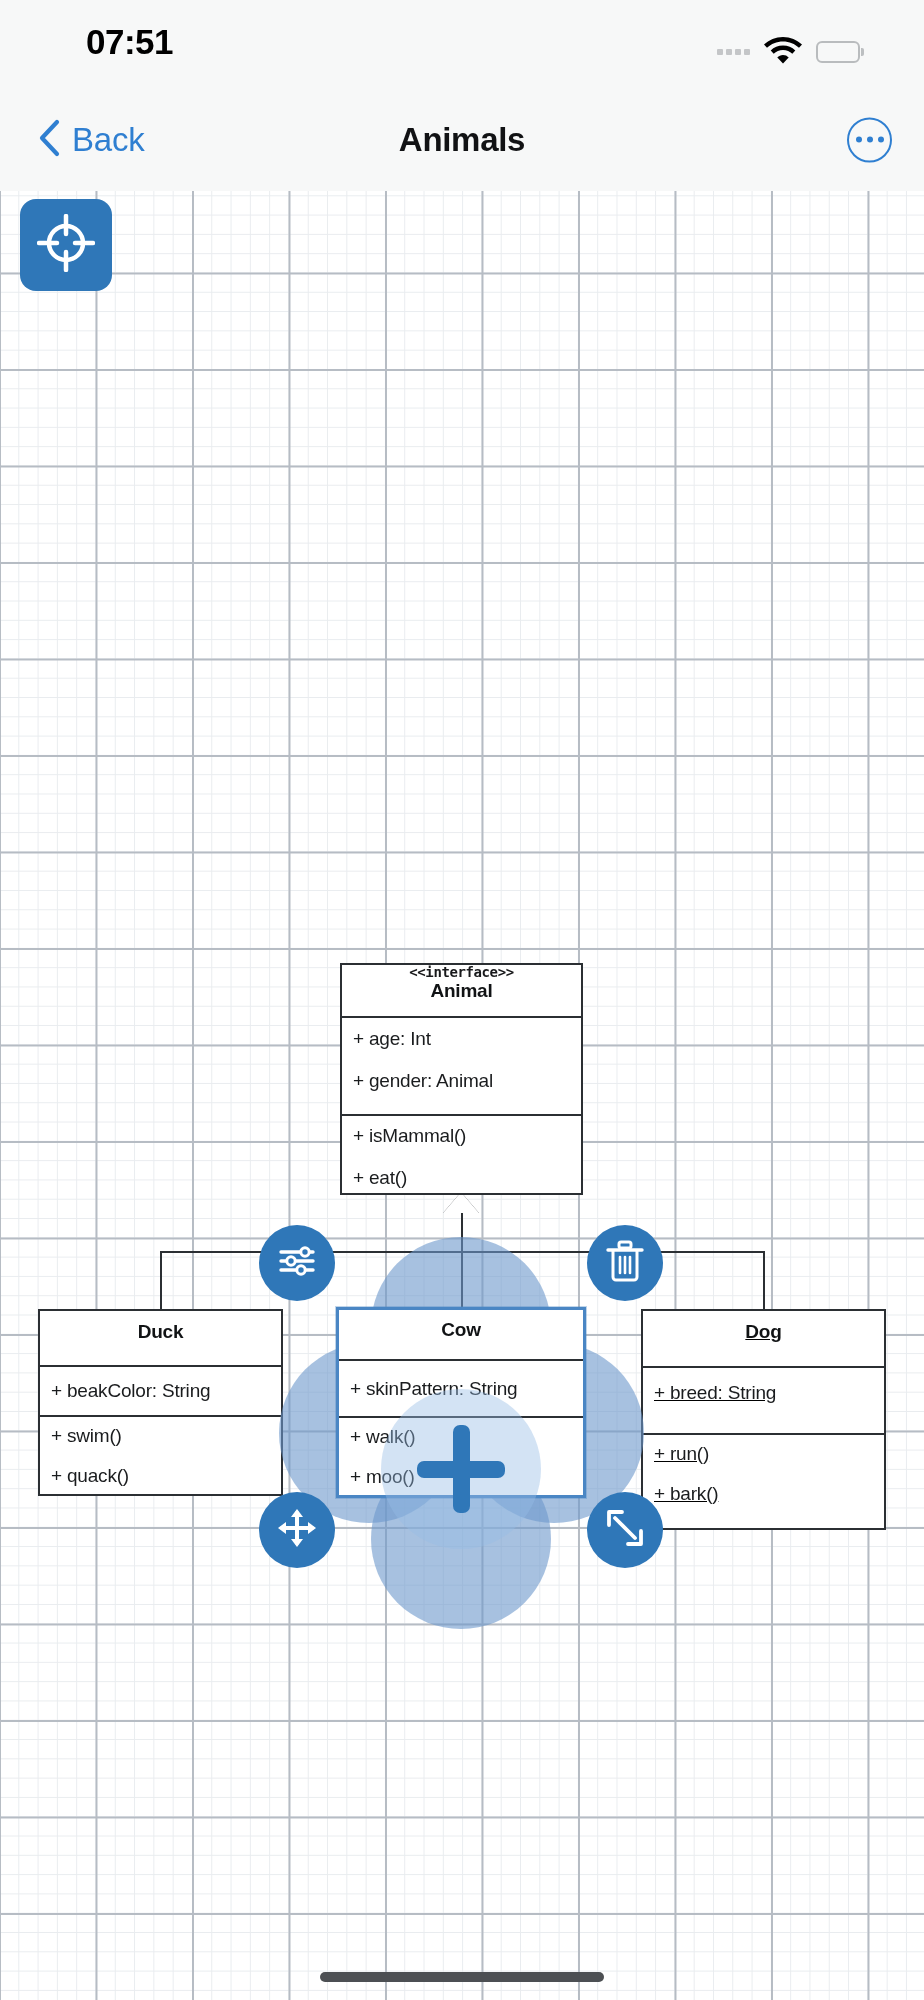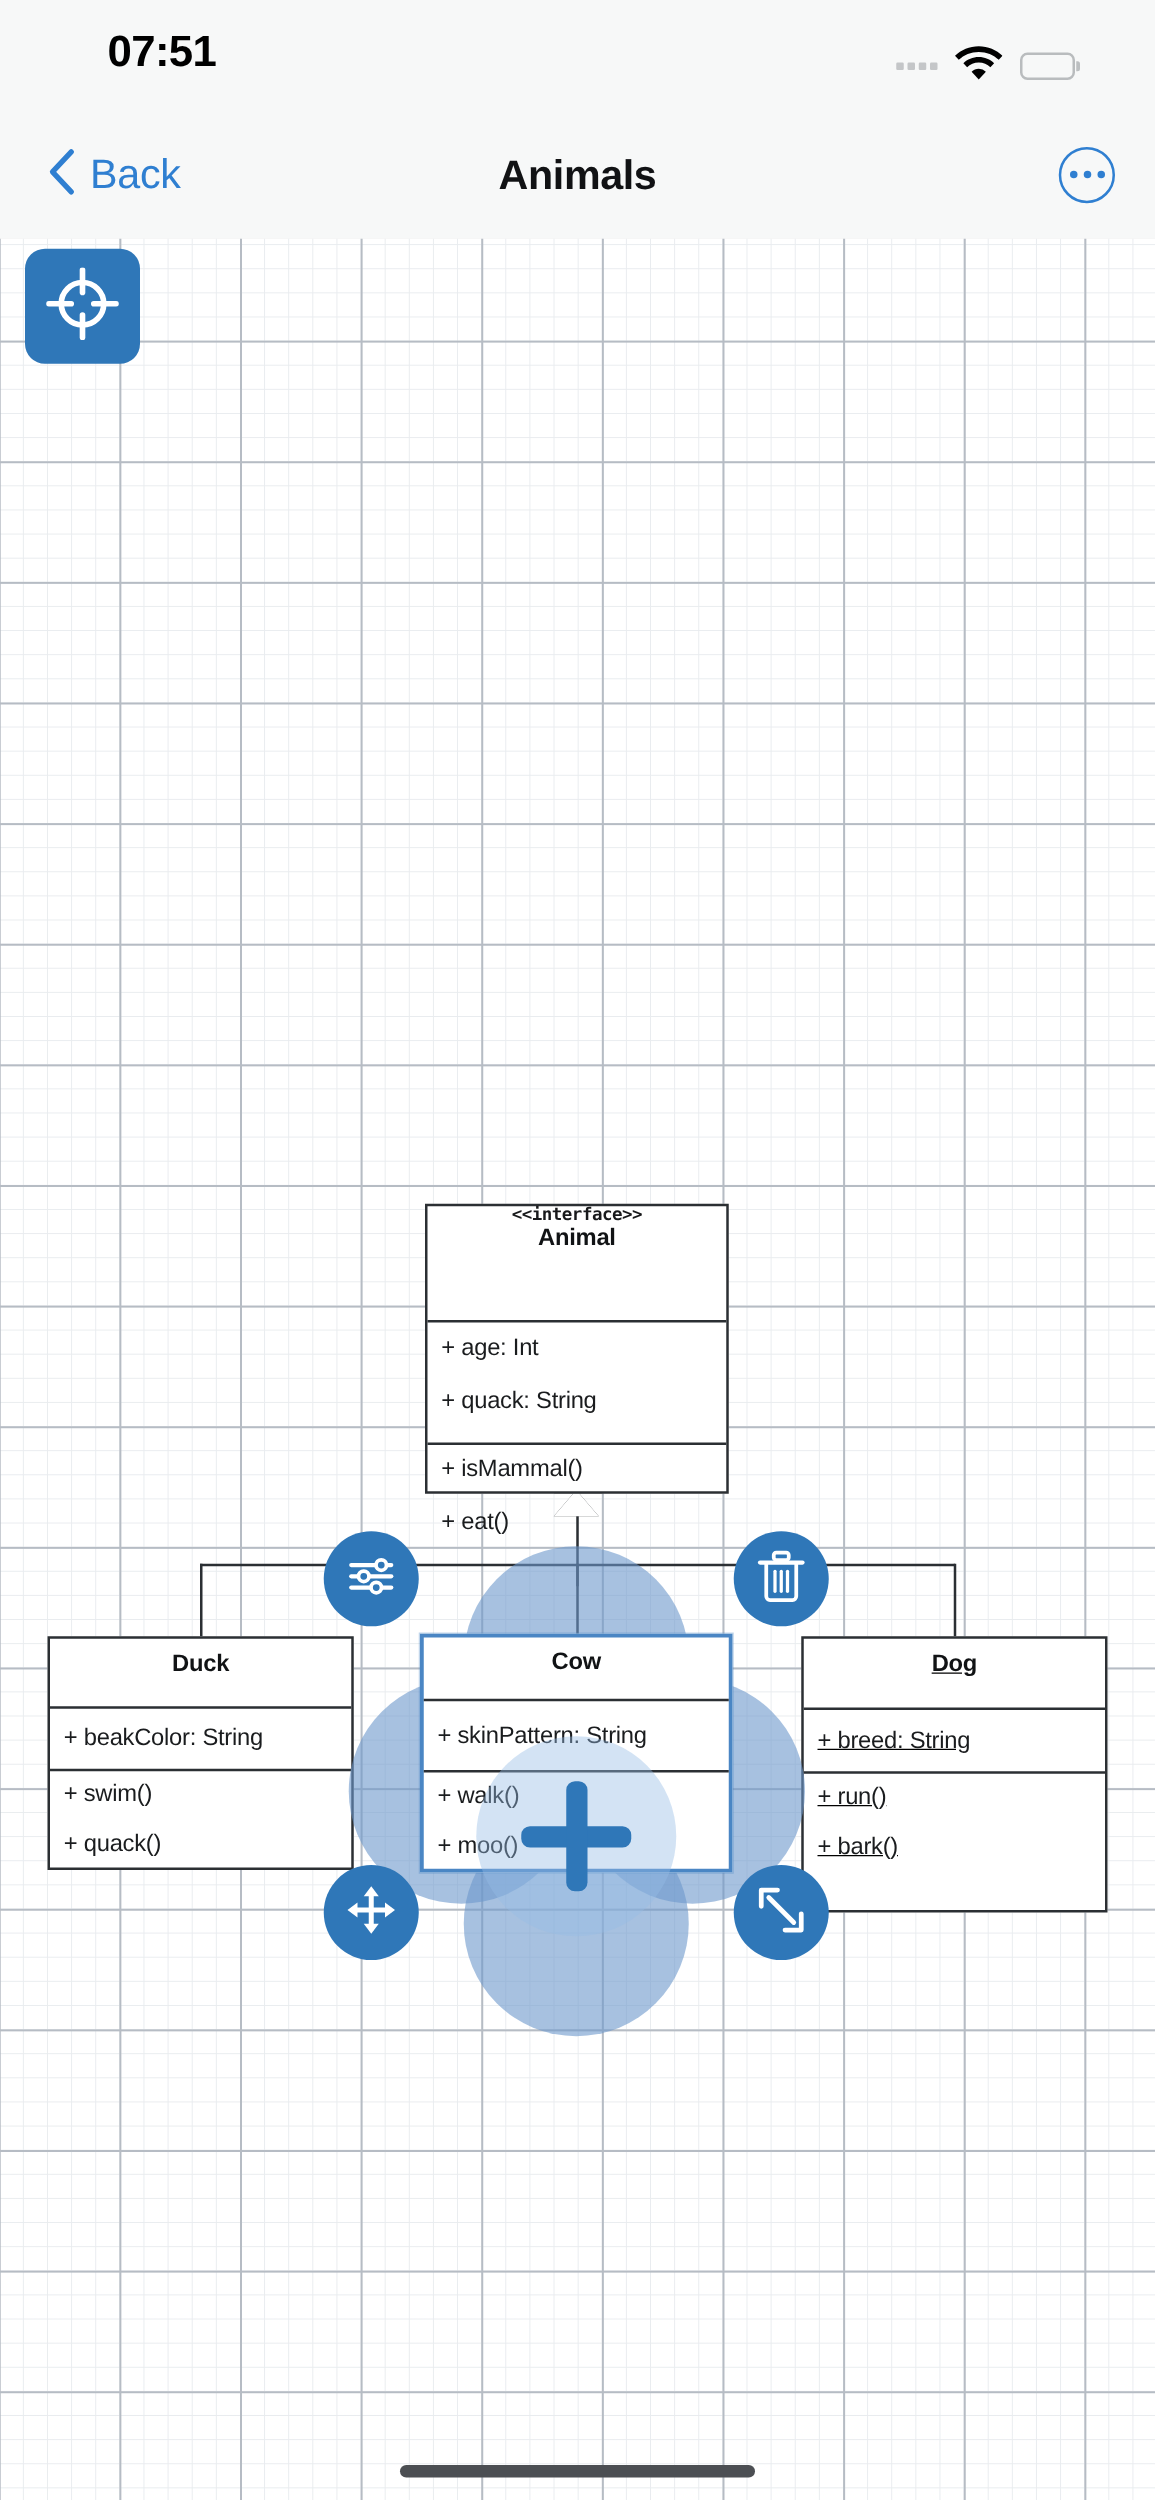--- a/index.html
+++ b/index.html
@@ -185,21 +185,21 @@
     font-size: 19px;
     color: #1a1c1e;
     padding-left: 11px;
     letter-spacing: -0.2px;
     white-space: nowrap;
   }
 
   
   #box-animal { left: 340px; top: 772px; width: 243px; height: 232px; gap: 13px; }
   #box-animal .uml-header { height: 61px; }
-  #box-animal .sec-attrs { height: 85px; margin-top: 40px; }
+  #box-animal .sec-attrs { height: 85px; }
   #box-animal .sec-attrs .uml-row { height: 42px; line-height: 42px; }
   #box-animal .sec-ops { height: 84px; }
   #box-animal .sec-ops .uml-row { height: 42px; line-height: 42px; }
 
   
   #box-duck { left: 38px; top: 1118px; width: 245px; height: 187px; }
   #box-duck .uml-header { height: 55px; justify-content: flex-start; padding-top: 10px; }
   #box-duck .sec-attrs { height: 51px; }
   #box-duck .sec-attrs .uml-row { height: 48px; line-height: 48px; }
   #box-duck .sec-ops { height: 79px; }
@@ -211,21 +211,21 @@
   #box-cow .sec-attrs { height: 64px; }
   #box-cow .sec-attrs .uml-row { height: 48px; line-height: 48px; }
   #box-cow .sec-ops { height: 79px; }
   #box-cow .sec-ops .uml-row { height: 40px; line-height: 40px; }
 
   
   #box-dog { left: 641px; top: 1118px; width: 245px; height: 221px; text-decoration: underline; }
   #box-dog .uml-header { height: 55px; justify-content: flex-start; padding-top: 10px; }
   #box-dog .sec-attrs { height: 51px; }
   #box-dog .sec-attrs .uml-row { height: 48px; line-height: 48px; }
-  #box-dog .sec-ops { height: 79px; }
+  #box-dog .sec-ops { height: 79px; margin-top: 16px; }
   #box-dog .sec-ops .uml-row { height: 40px; line-height: 40px; }
 
   
   .conn { position: absolute; background: #2b2f33; }
   .conn-v { width: 2px; }
   .conn-h { height: 2px; }
 
   #conn-stem       { left: 461px; top: 1016px; height: 62px; }
   #conn-bus        { left: 160px; top: 1060px; width: 604px; }
   #conn-drop-duck  { left: 160px; top: 1060px; height: 59px; }
@@ -397,21 +397,21 @@
       <div class="halo-lobe" id="halo-right"></div>
     </div>
 
     <div class="uml-box" id="box-animal">
       <div class="uml-header">
         <div class="uml-stereotype">&lt;&lt;interface&gt;&gt;</div>
         <div class="uml-name">Animal</div>
       </div>
       <div class="uml-section sec-attrs">
         <div class="uml-row">+ age: Int</div>
-        <div class="uml-row">+ quack: String</div>
+        <div class="uml-row">+ gender: Animal</div>
       </div>
       <div class="uml-section sec-ops">
         <div class="uml-row">+ isMammal()</div>
         <div class="uml-row">+ eat()</div>
       </div>
     </div>
 
     <div class="uml-box" id="box-duck">
       <div class="uml-header">
         <div class="uml-name">Duck</div>

